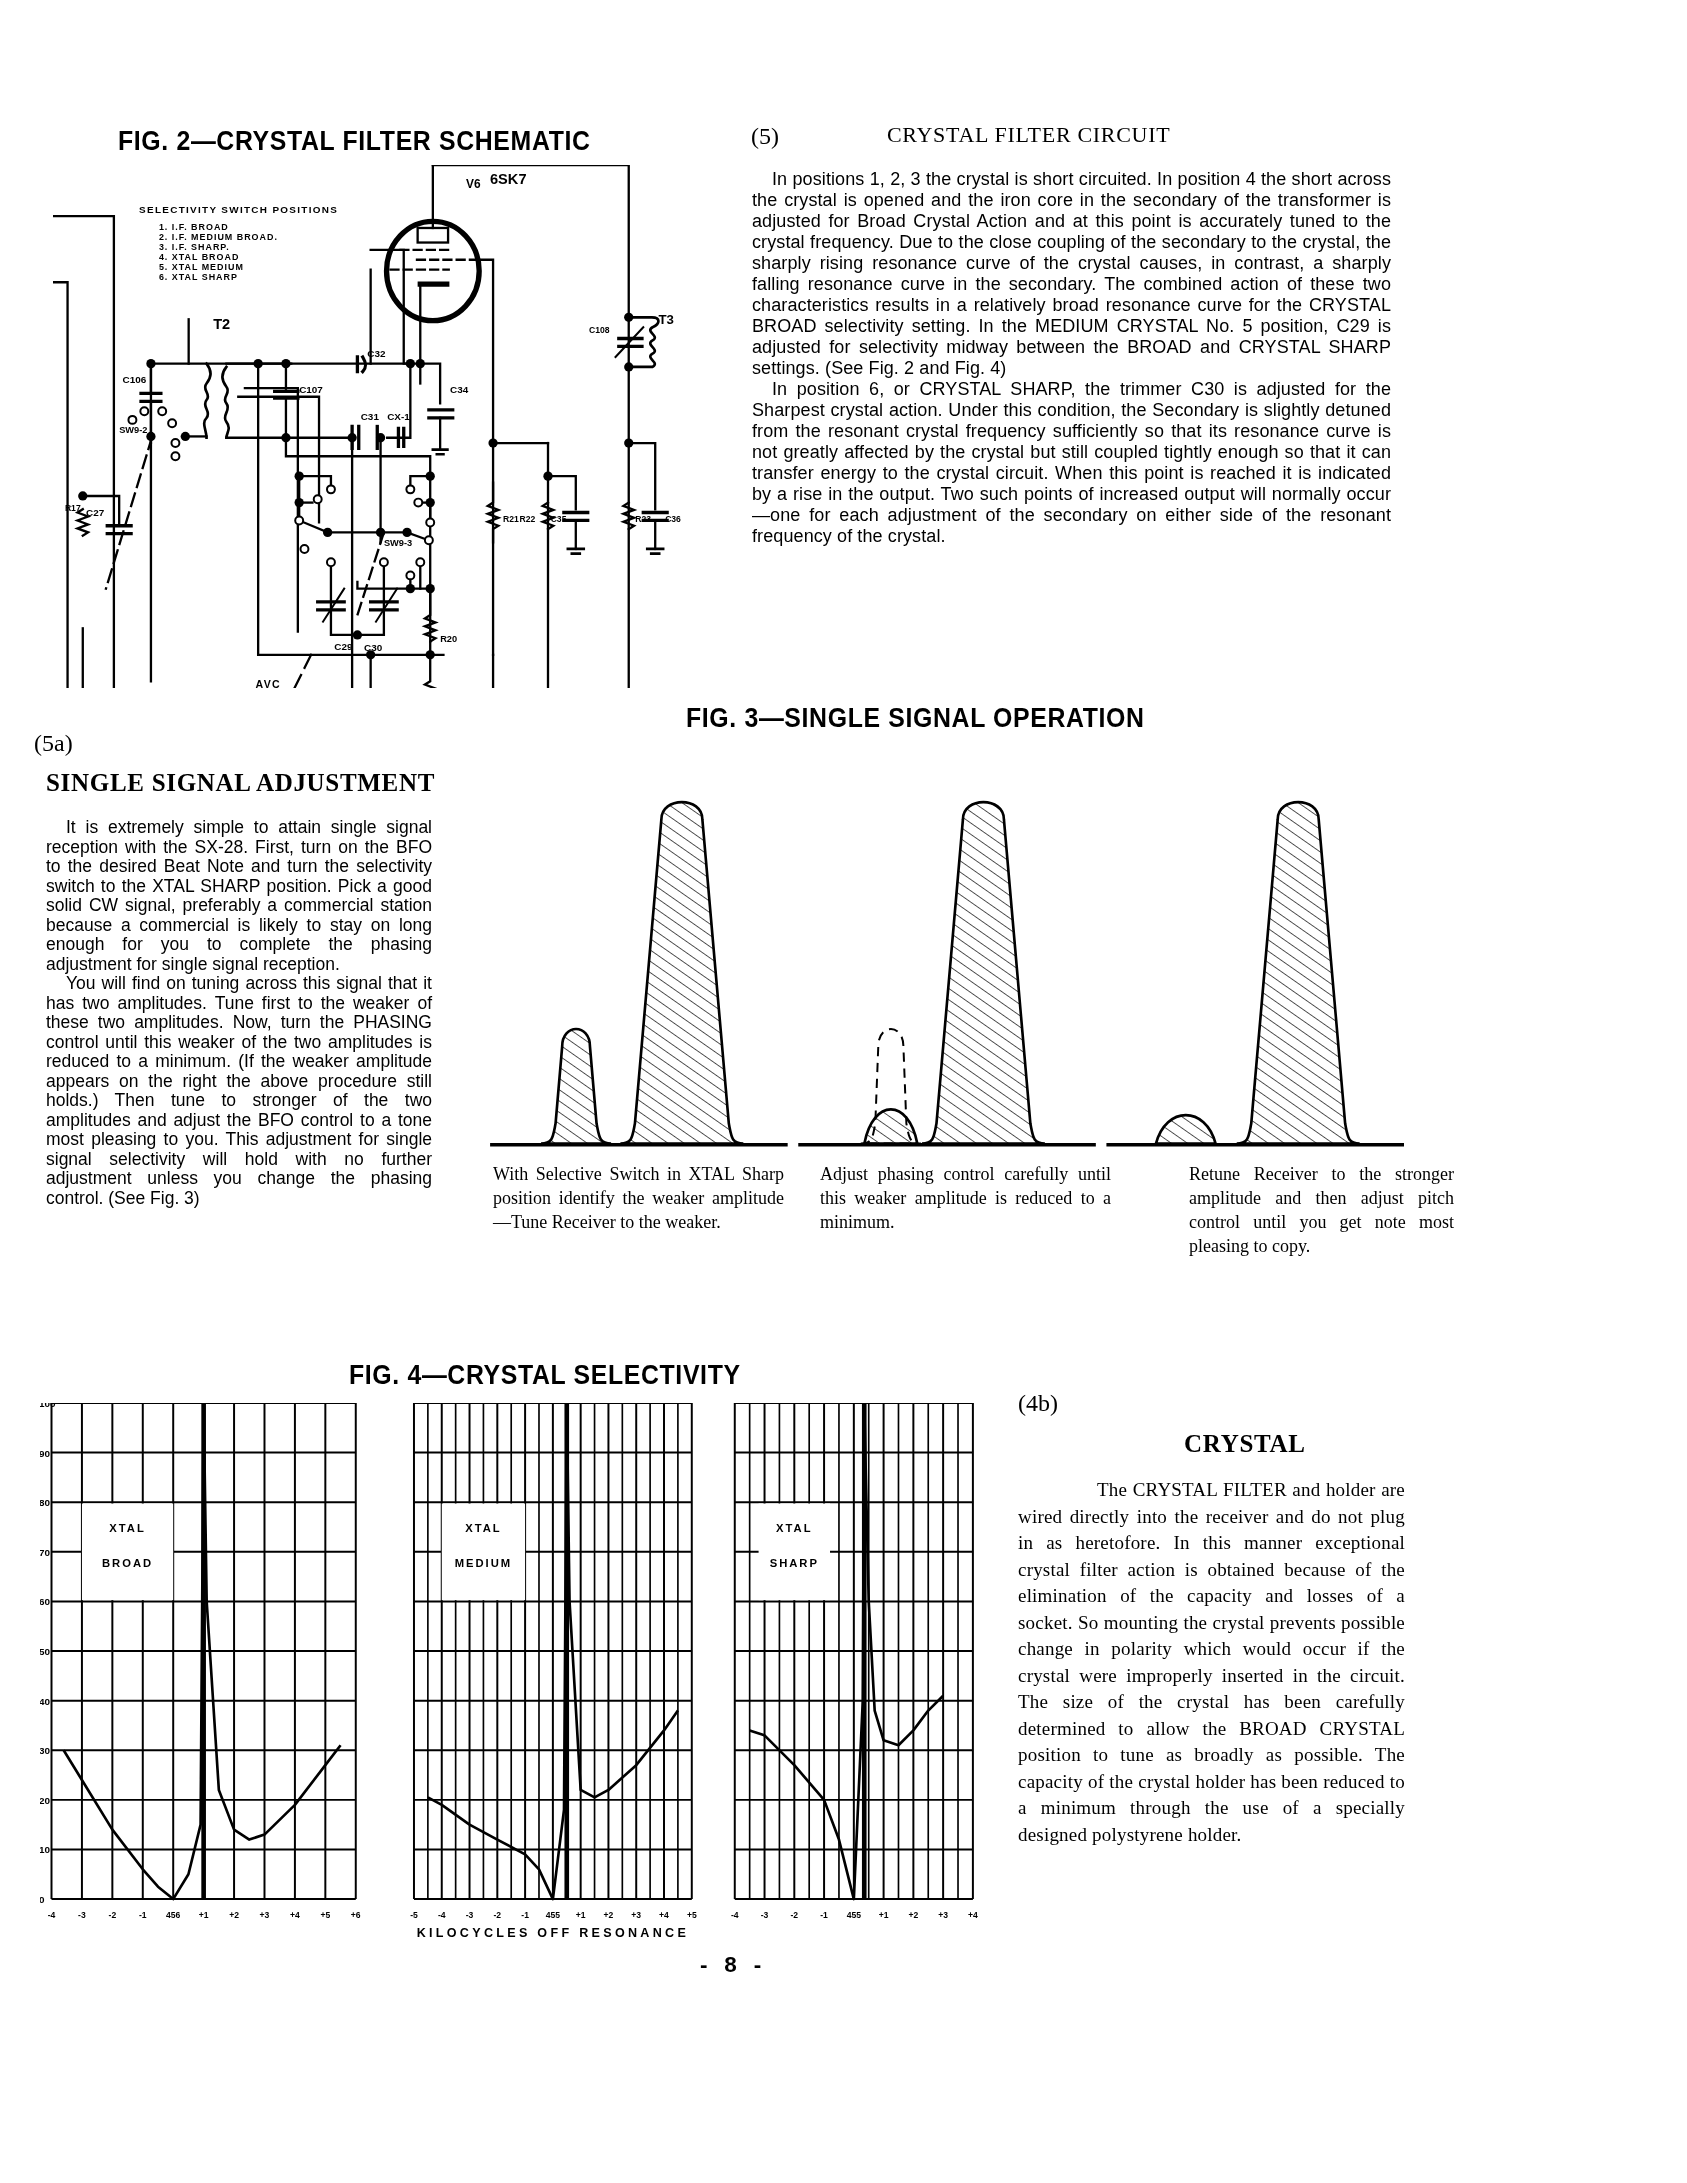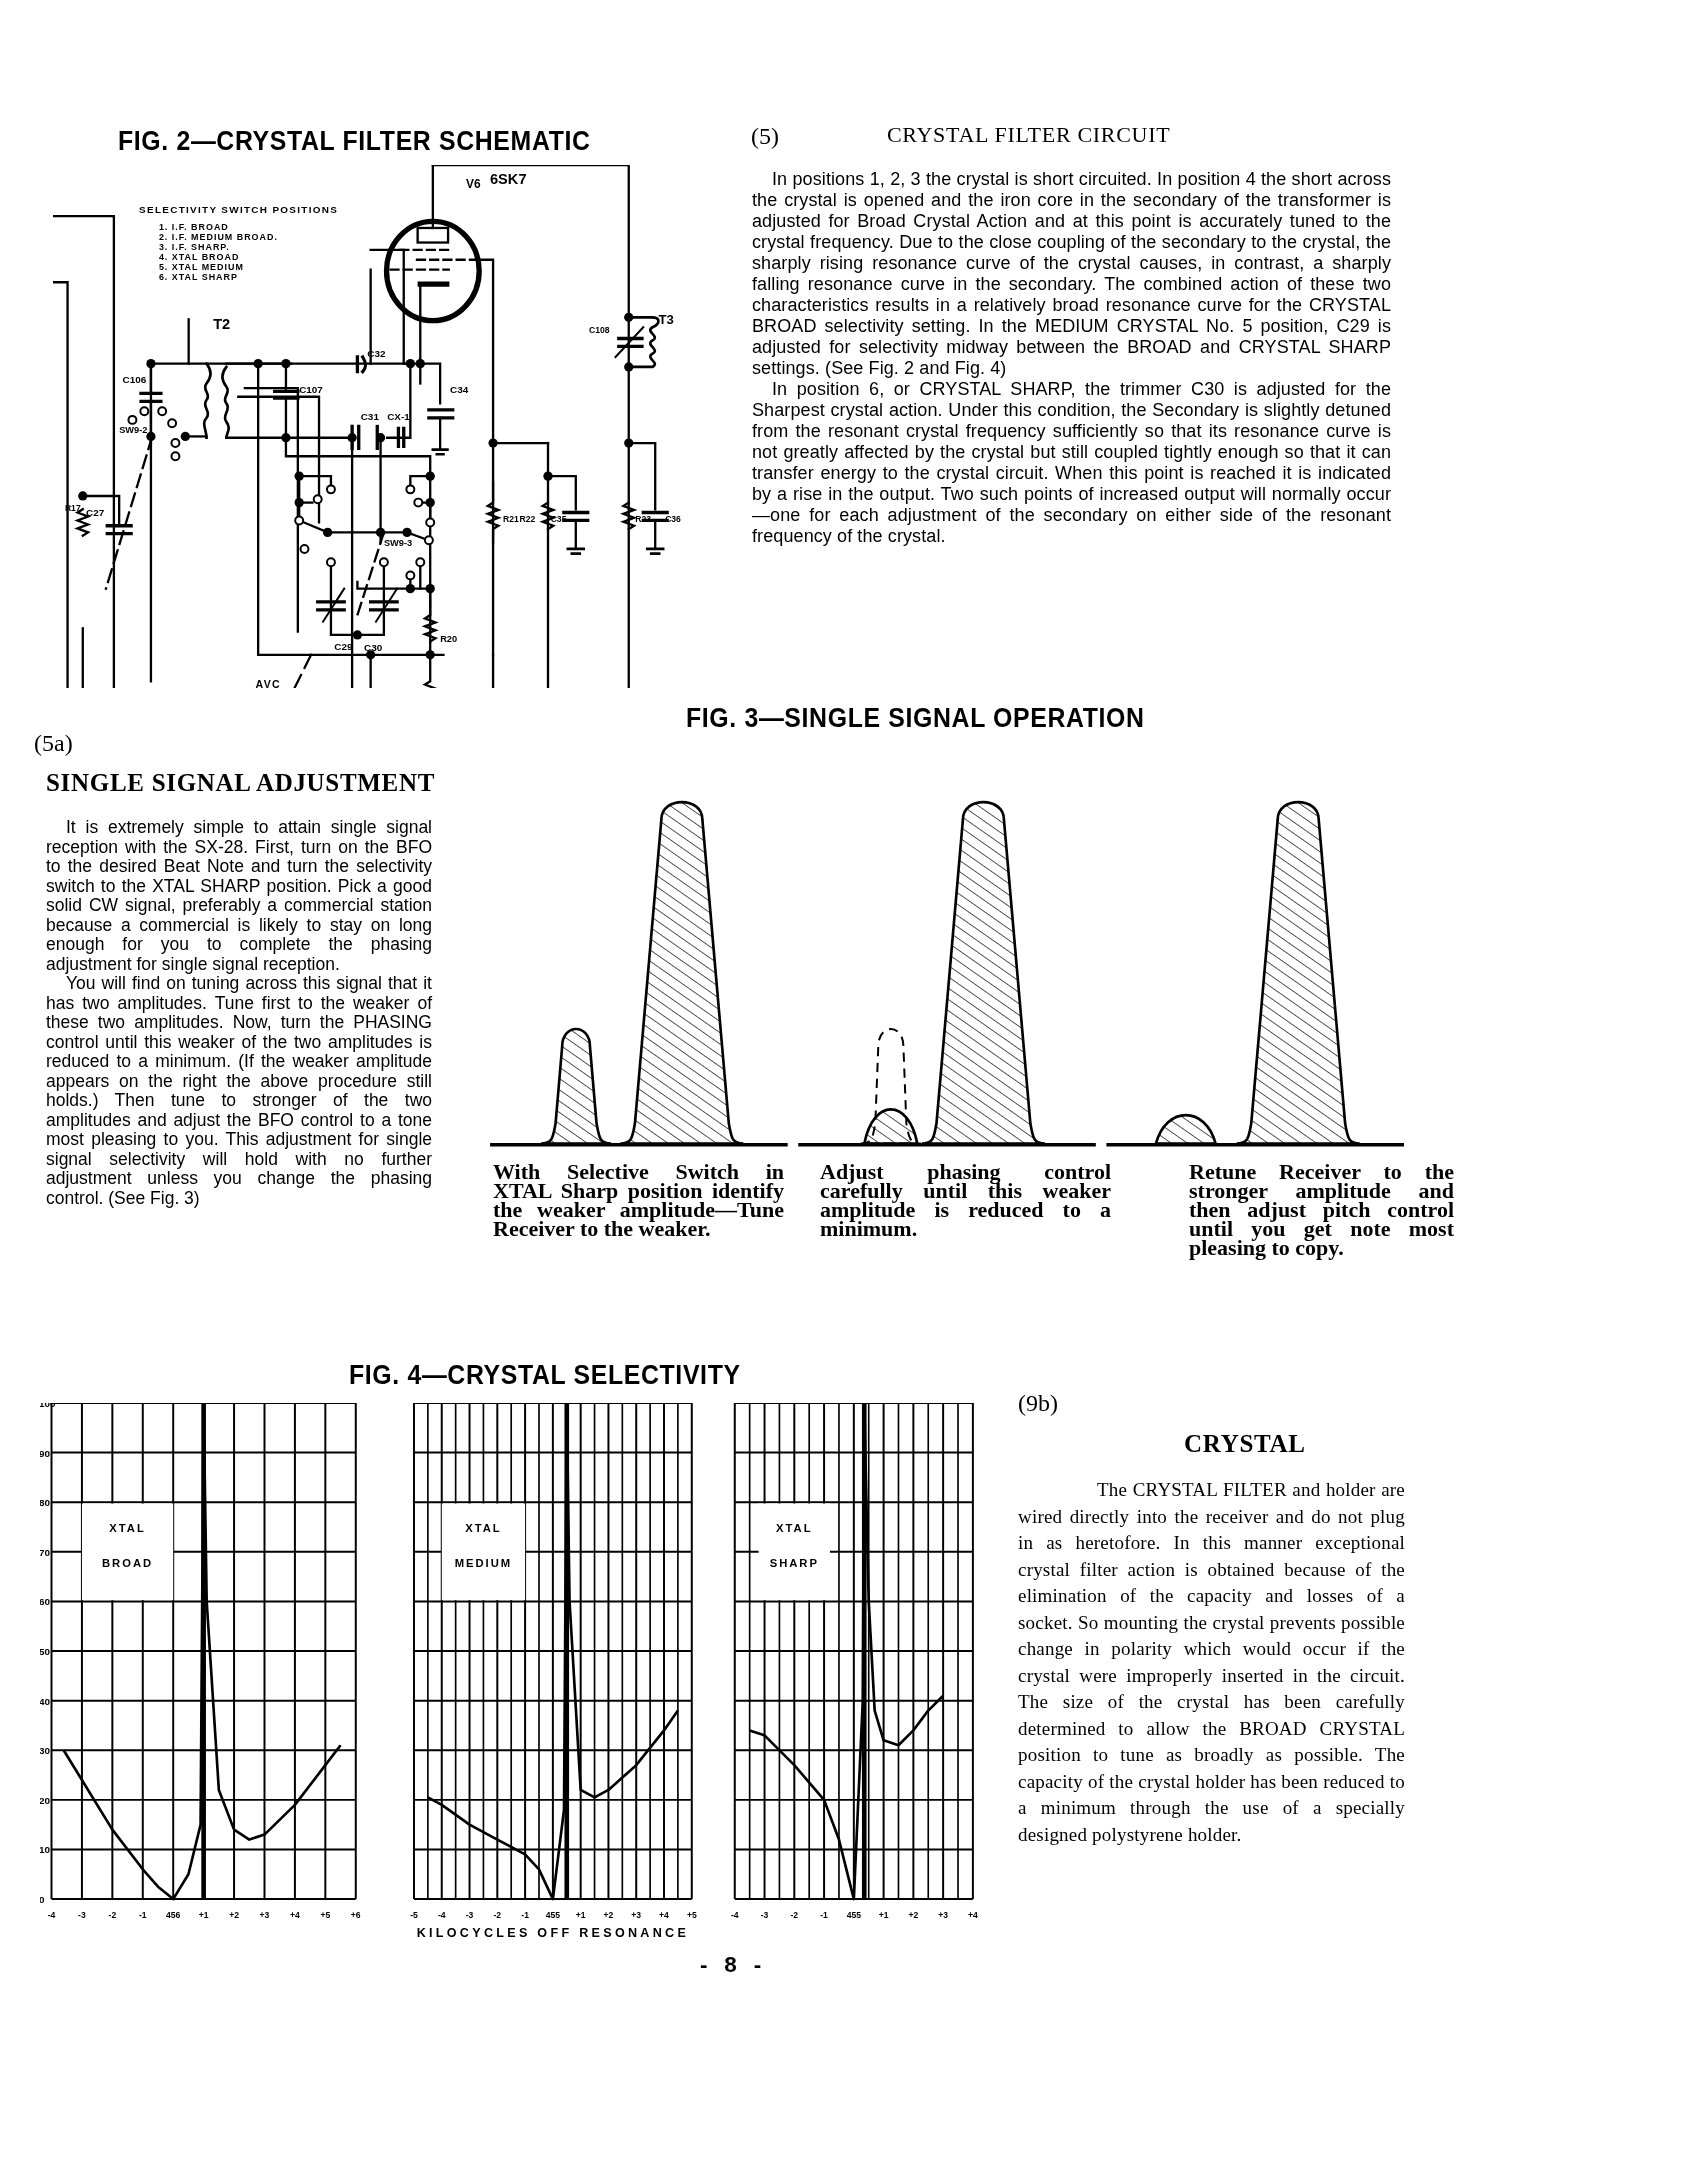--- a/index.html
+++ b/index.html
@@ -4,21 +4,21 @@
 <style>
   html, body { margin: 0; padding: 0; background: #ffffff; }
   body { width: 1687px; height: 2183px; position: relative; overflow: hidden; color: #000; }
   .abs { position: absolute; }
   .sans { font-family: "Liberation Sans", "DejaVu Sans", sans-serif; }
   .fig-title { font-family: "Liberation Sans", sans-serif; font-weight: 700; font-size: 27px; letter-spacing: 0.7px; transform: scaleX(0.92); transform-origin: left top; white-space: nowrap; }
   .sec-num { font-family: "Liberation Serif", serif; font-size: 24px; }
   .sec-title { font-family: "Liberation Serif", serif; font-weight: 700; font-size: 26.5px; letter-spacing: 0.7px; white-space: nowrap; }
   .body-text { font-family: Liberation Sans, sans-serif; font-size: 19px; line-height: 21px; text-align: justify; }
   .body-text p { margin: 0; text-indent: 20px; }
-  .caption { font-family: "Liberation Serif", serif; font-size: 22px; line-height: 19px; text-align: justify; font-weight: bold; }
+  .caption { font-family: "Liberation Serif", serif; font-size: 18px; line-height: 24px; text-align: justify; }
   .crystal-text { font-family: "Liberation Serif", serif; font-size: 19px; line-height: 26.5px; text-align: justify; letter-spacing: 0.2px; }
   .crystal-text p { margin: 0; text-indent: 79px; }
   svg text { font-family: "Liberation Sans", sans-serif; font-weight: 700; }
   .page-num { font-family: "Liberation Sans", sans-serif; font-weight: 700; font-size: 22.5px; letter-spacing: 5.3px; }
 </style>
 </head>
 <body>
 
 <div class="abs fig-title" style="left:118px; top:126px;">FIG. 2—CRYSTAL FILTER SCHEMATIC</div>
 
@@ -456,20 +456,20 @@
         <circle cx="225" cy="510" r="0.1" fill="#000"></circle>
         <circle cx="247.5" cy="517.5" r="0.1" fill="#000"></circle>
         <circle cx="270" cy="495" r="0.1" fill="#000"></circle>
         <circle cx="292.5" cy="465" r="0.1" fill="#000"></circle>
         <circle cx="315" cy="442.5" r="0.1" fill="#000"></circle>
       </g>
       <text x="775" y="808" font-size="19" letter-spacing="5" text-anchor="middle">KILOCYCLES OFF RESONANCE</text>
     </g>
 </svg>
 
-<div class="abs sec-num" style="left:1018px; top:1390px;">(9b)</div>
+<div class="abs sec-num" style="left:1018px; top:1390px;">(4b)</div>
 <div class="abs sec-title" style="left:1184px; top:1430px; font-size:25px;">CRYSTAL</div>
 <div class="abs crystal-text" style="left:1018px; top:1477px; width:387px;">
   <p>The CRYSTAL FILTER and holder are wired directly into the receiver and do not plug in as heretofore. In this manner exceptional crystal filter action is obtained because of the elimination of the capacity and losses of a socket. So mounting the crystal prevents possible change in polarity which would occur if the crystal were improperly inserted in the circuit. The size of the crystal has been carefully determined to allow the BROAD CRYSTAL position to tune as broadly as possible. The capacity of the crystal holder has been reduced to a minimum through the use of a specially designed polystyrene holder.</p>
 </div>
 
 <div class="abs page-num" style="left:700px; top:1952px;">- 8 -</div>
 
 
 </body></html>

